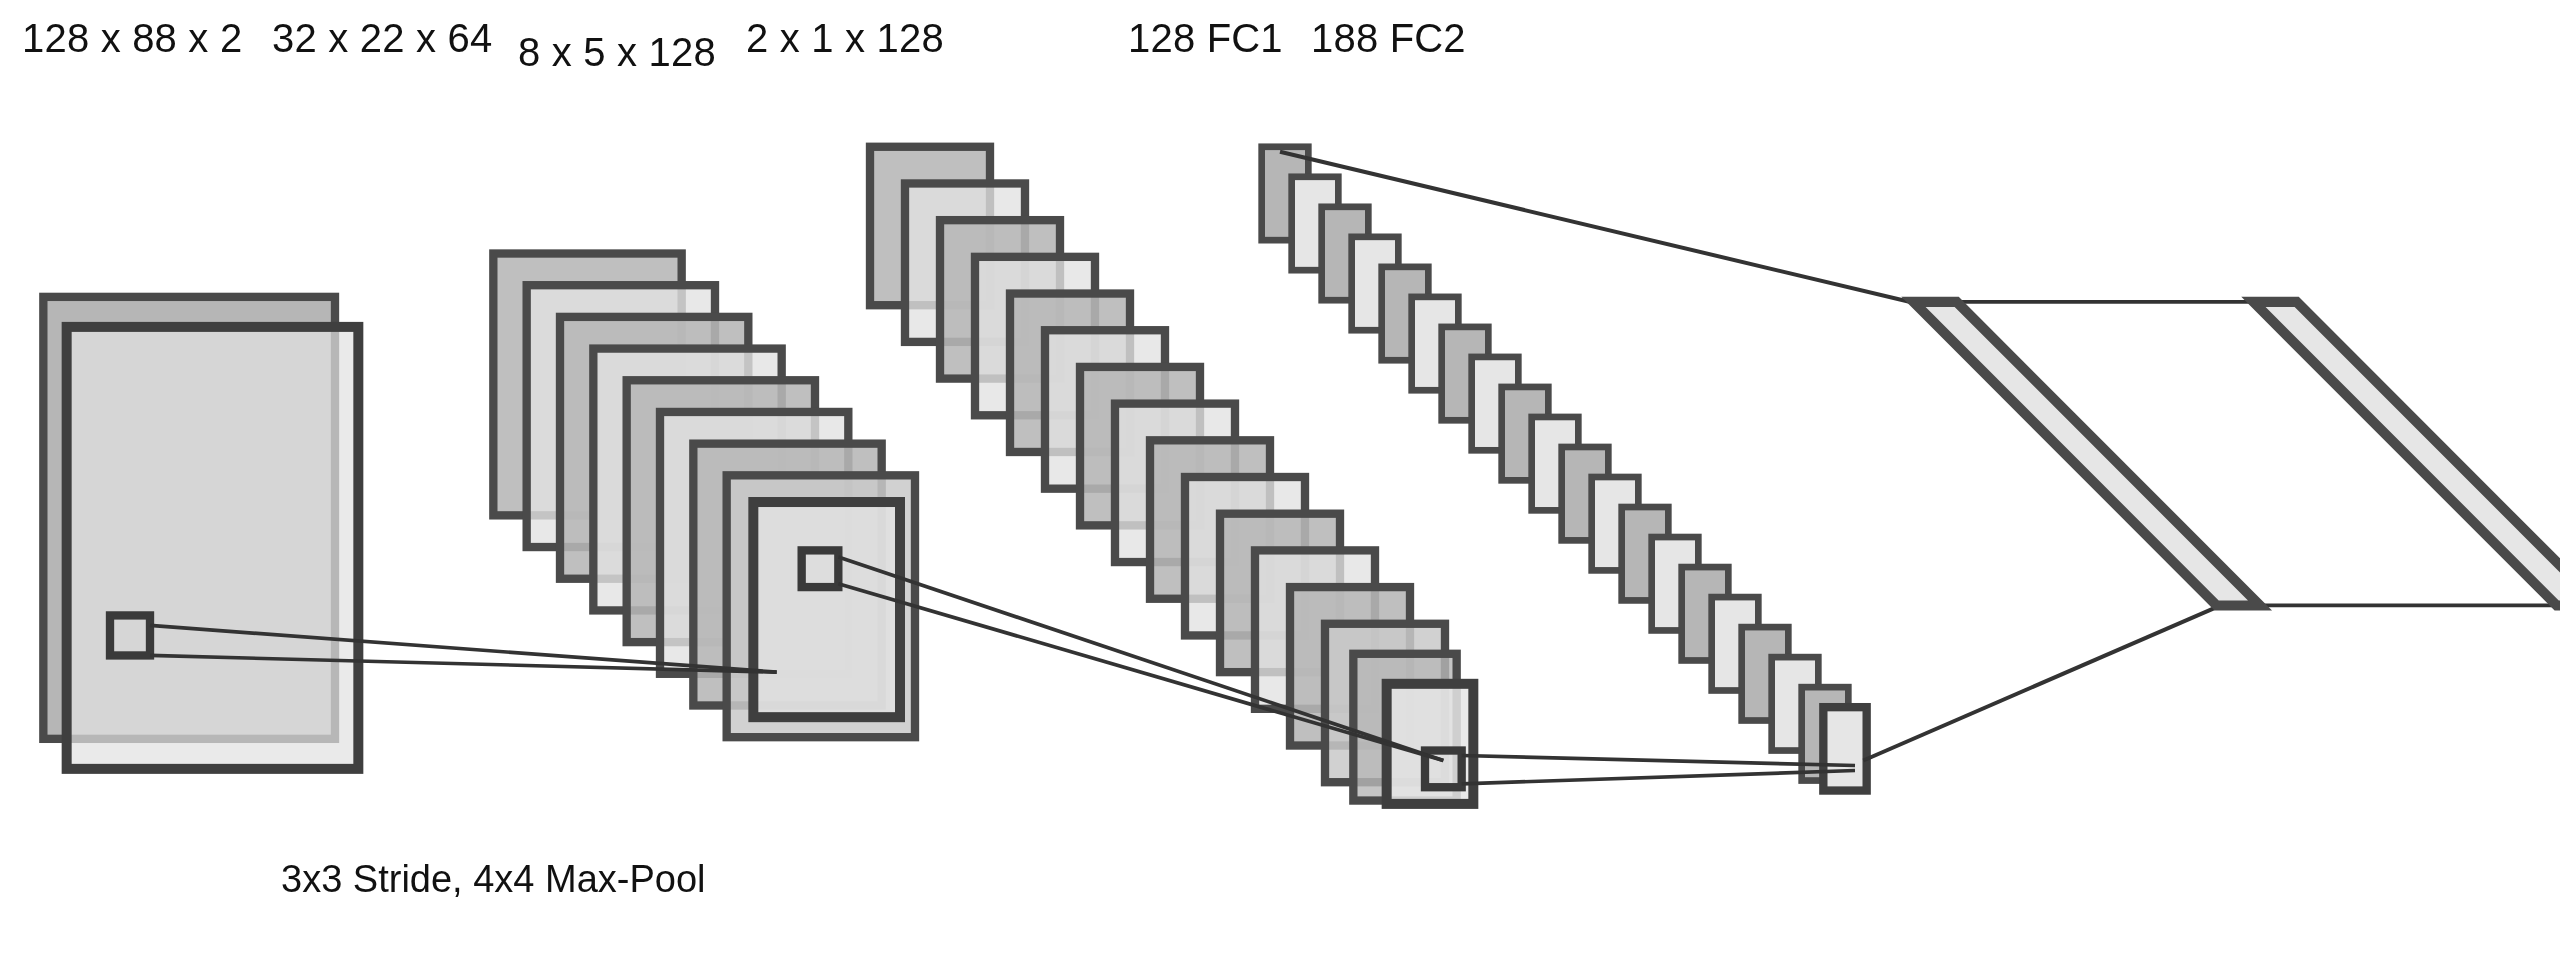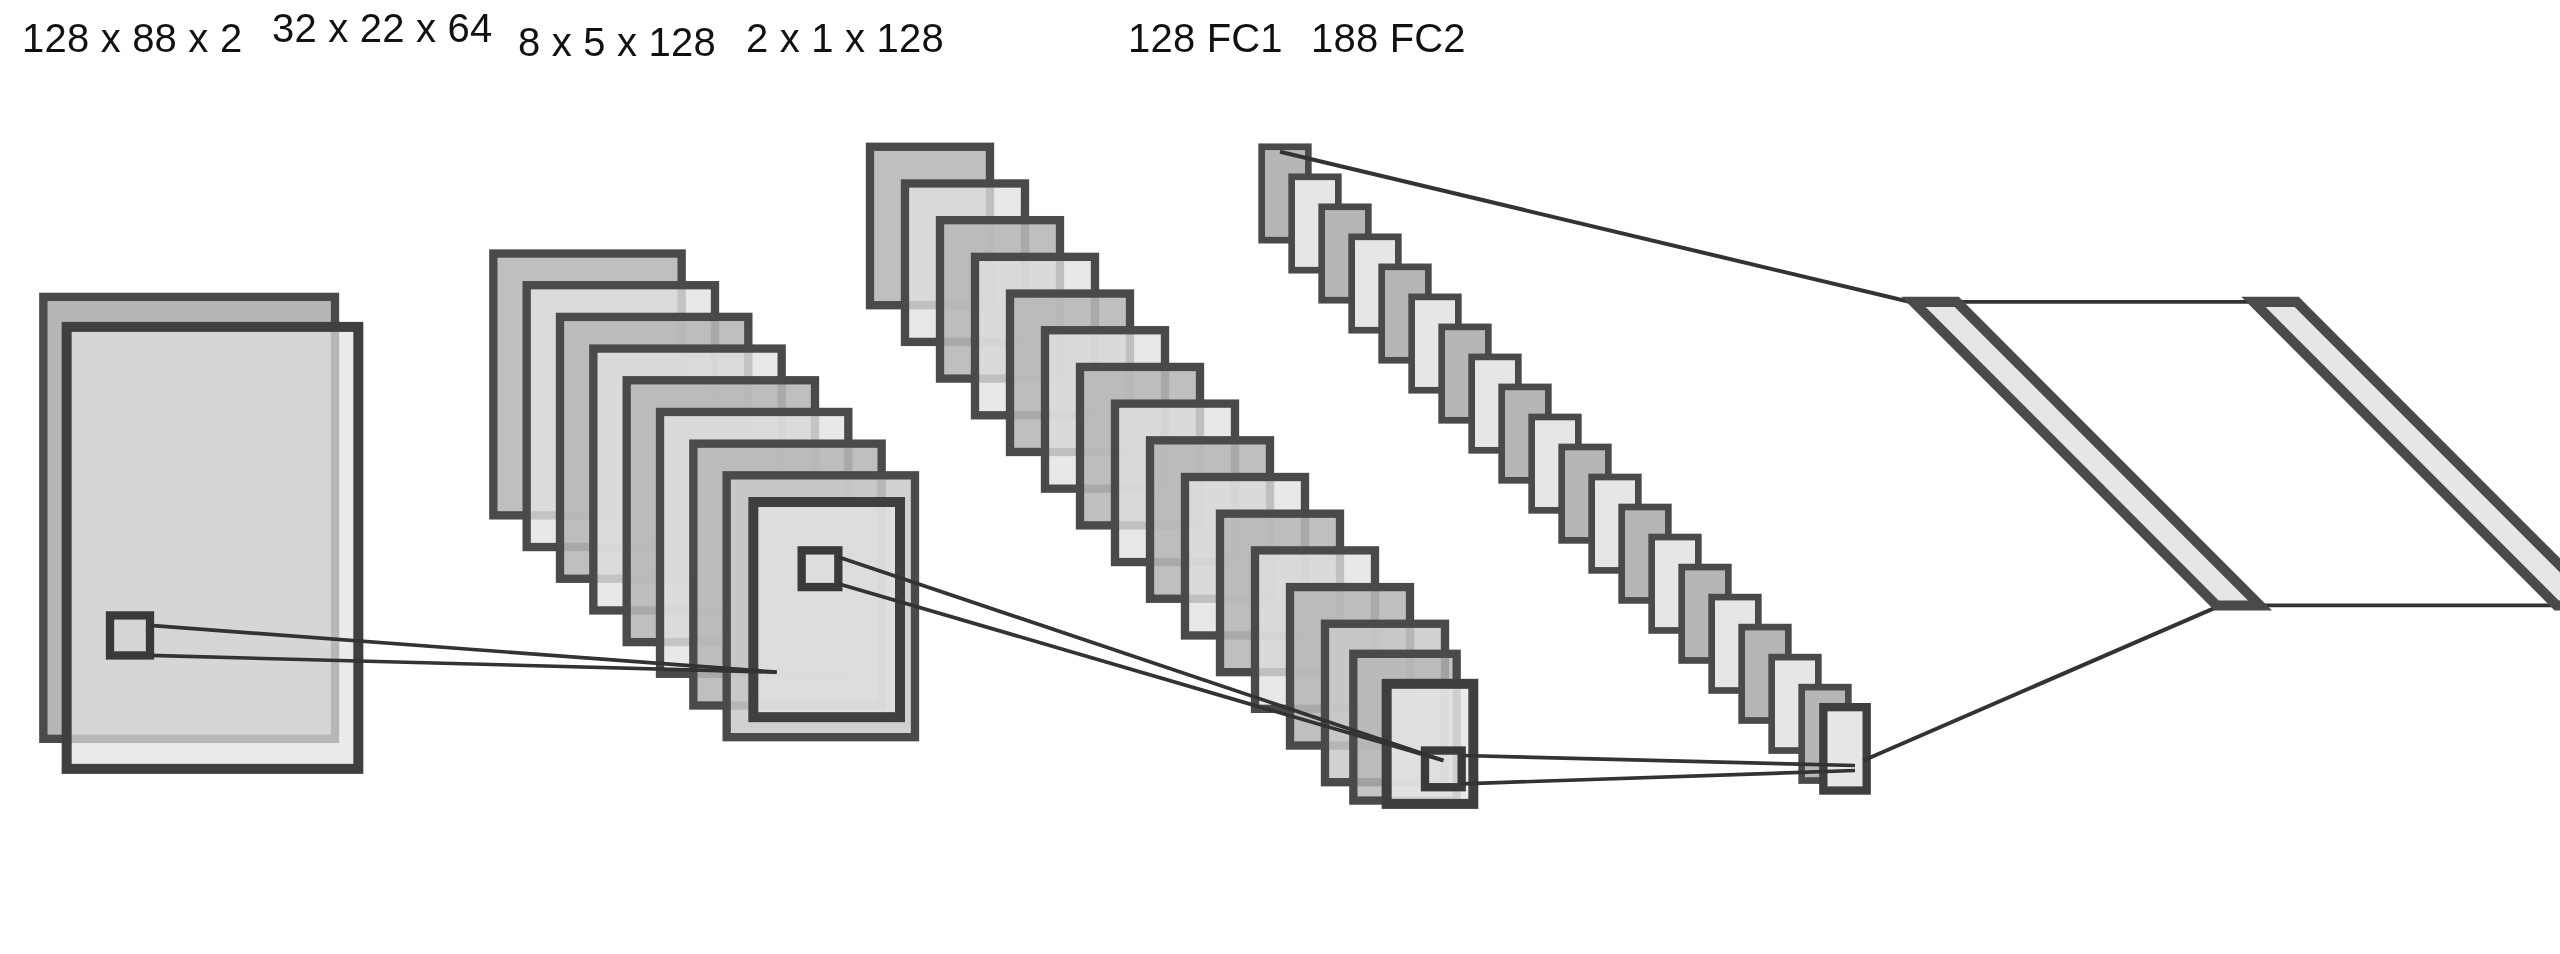--- a/index.html
+++ b/index.html
@@ -134,20 +134,21 @@
       <line x1="1328" y1="363" x2="1536" y2="363" stroke-width="2.2"></line>
     </g>
 
     <g>
       <polygon points="1148,181 1174,181 1356,363 1330,363" fill="#e6e6e6" stroke="#4a4a4a" stroke-width="6" stroke-linejoin="miter"></polygon>
       <polygon points="1352,181 1378,181 1560,363 1534,363" fill="#e6e6e6" stroke="#4a4a4a" stroke-width="6" stroke-linejoin="miter"></polygon>
     </g>
   </svg>
 
   <div class="layer-label" style="left:22px;  top:18px;">128 x 88 x 2</div>
-  <div class="layer-label" style="left:272px; top:8px;">32 x 22 x 64</div>
-  <div class="layer-label" style="left:518px; top:22px;">8 x 5 x 128</div>
+  <div class="layer-label" style="left:272px; top:18px;">32 x 22 x 64</div>
+  <div class="layer-label" style="left:518px; top:32px;">8 x 5 x 128</div>
   <div class="layer-label" style="left:746px; top:18px;">2 x 1 x 128</div>
   <div class="layer-label" style="left:1096px;top:18px;margin-left:32px;">128 FC1</div>
   <div class="layer-label" style="left:1311px;top:18px;">188 FC2</div>
 
+  <div class="caption-text" style="left:281px; top:860px;">3x3 Stride, 4x4 Max-Pool</div>
 
 </div>
 
 </body></html>

